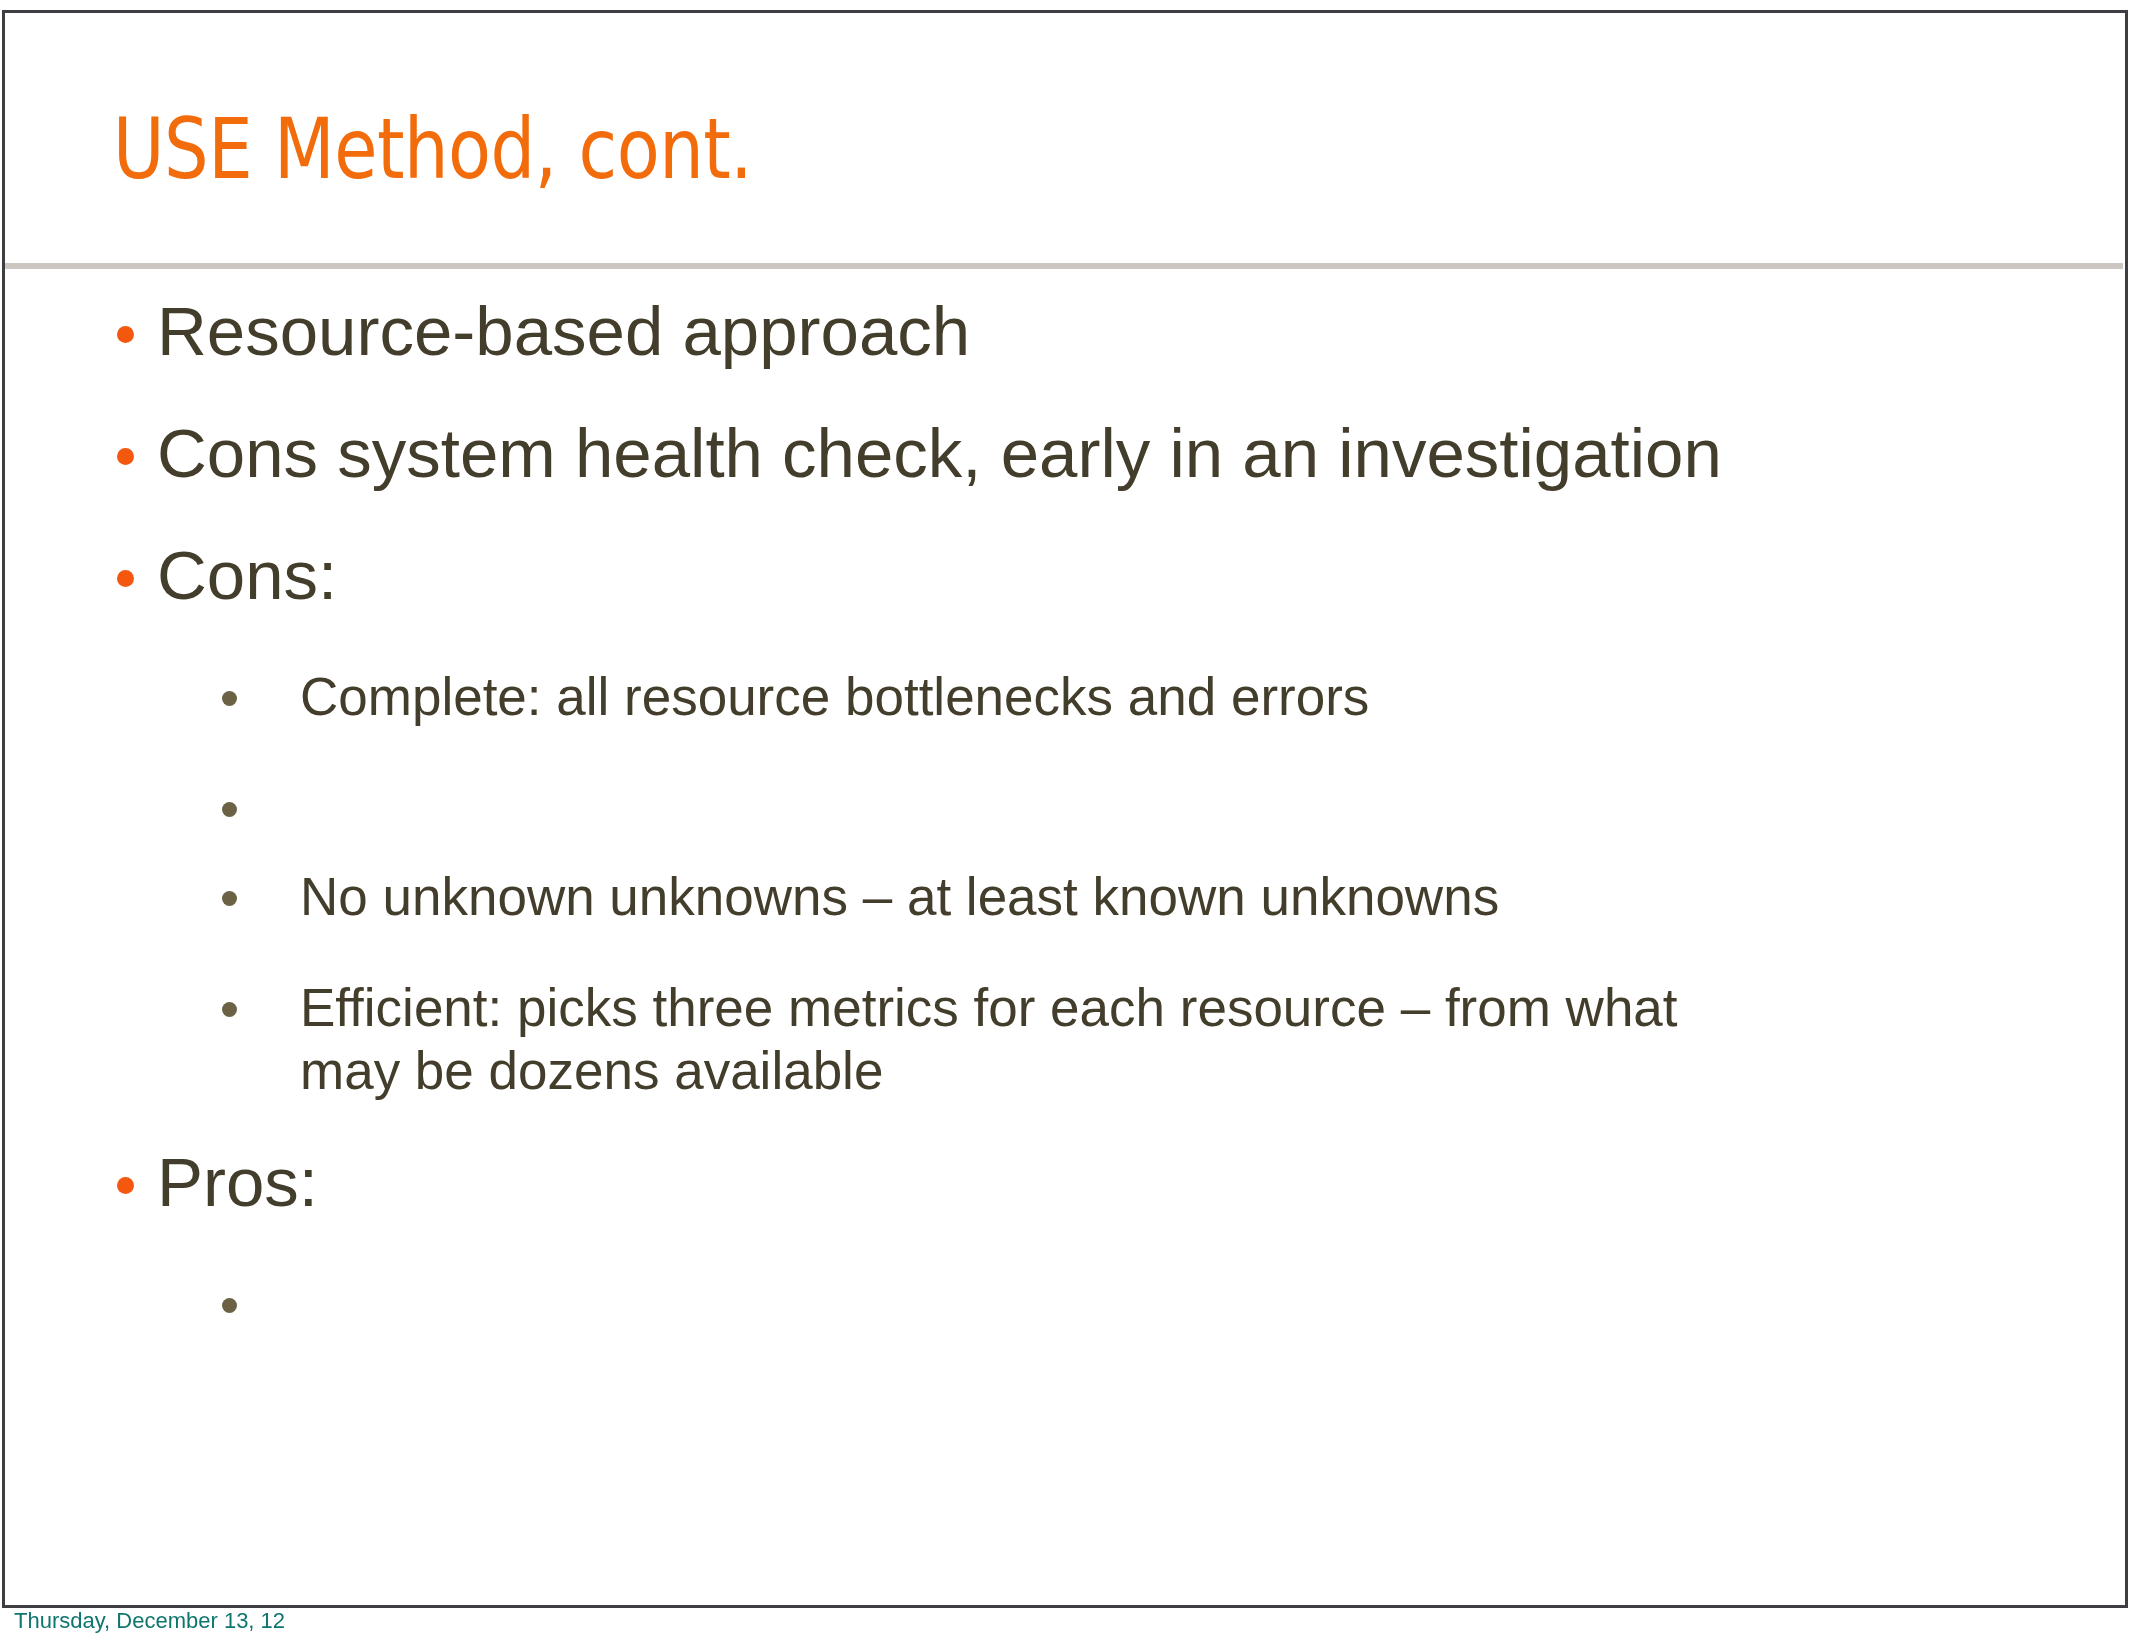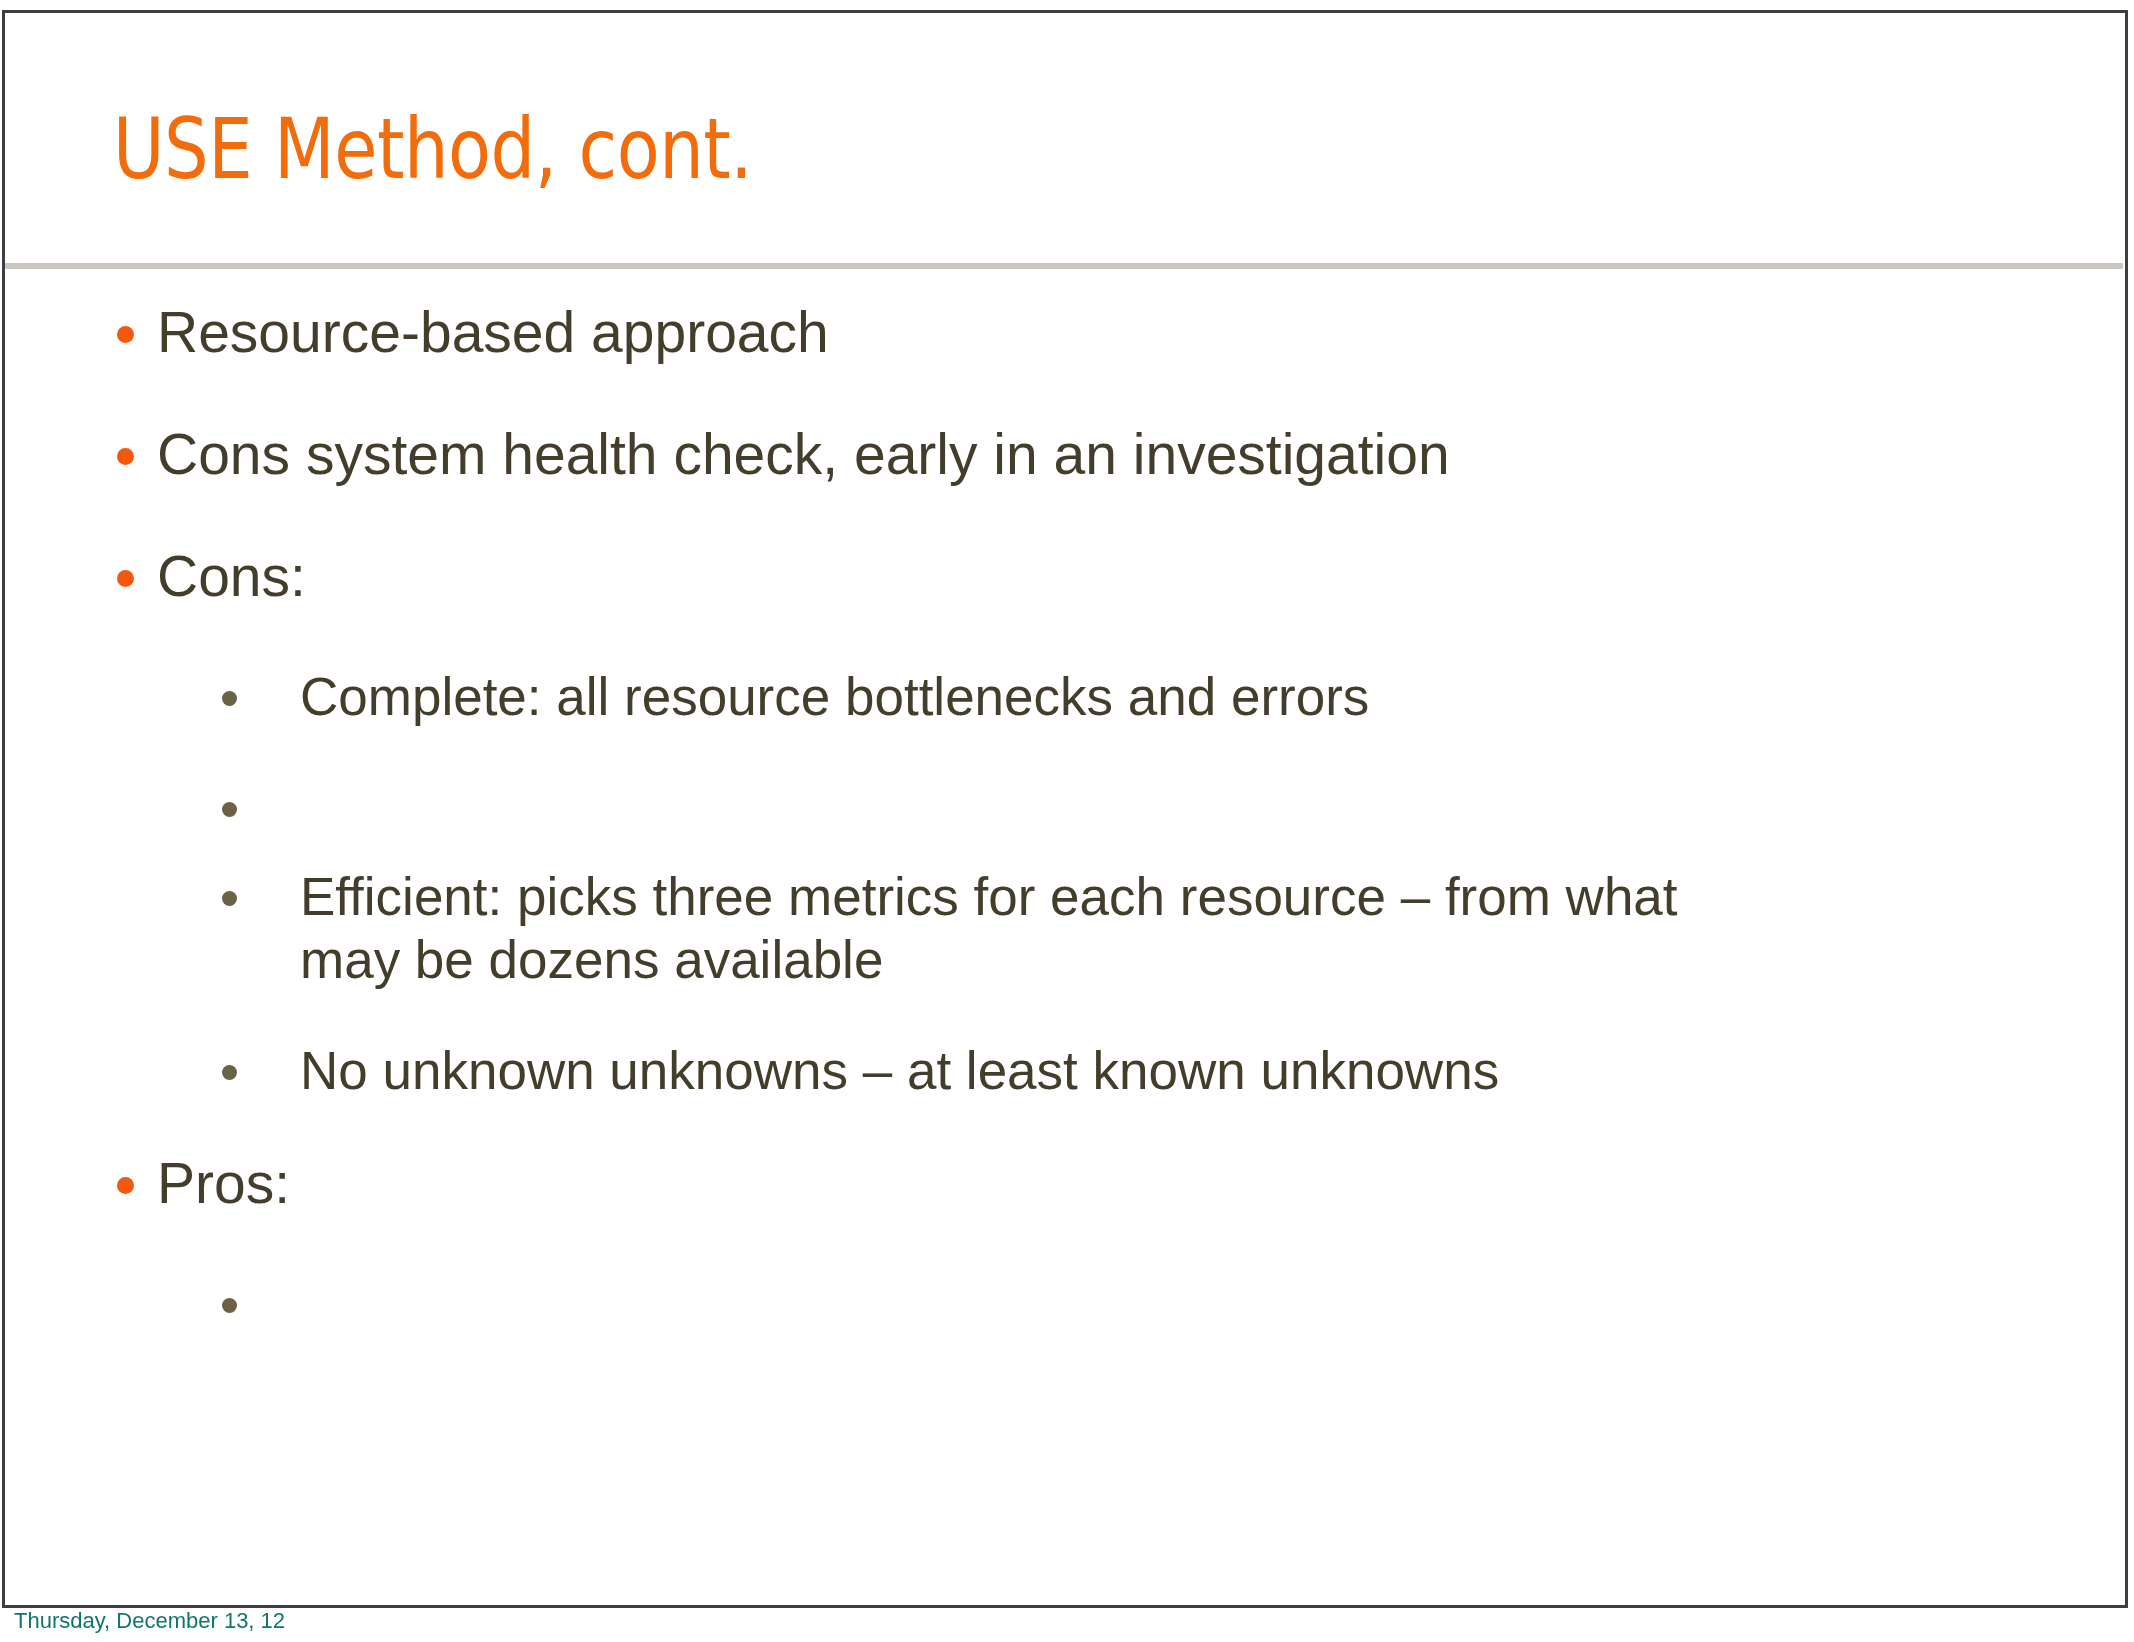--- a/index.html
+++ b/index.html
@@ -73,21 +73,21 @@
     position: relative;
     display: flex;
     align-items: flex-start;
     color: #433d2b;
     font-family: "Liberation Sans", sans-serif;
   }
 
   
   .level-1 {
     padding-left: 112px;
-    font-size: 57px;
+    font-size: 69px;
     line-height: 66px;
     margin-bottom: 56px;
   }
   .level-1 .bullet-dot {
     flex: 0 0 auto;
     width: 17px;
     height: 17px;
     border-radius: 50%;
     background: #F4570E;
     margin-top: 27px;
@@ -158,25 +158,25 @@
       </div>
       <div class="bullet-row level-2">
         <span class="bullet-dot"></span>
         <span class="bullet-text">Complete: all resource bottlenecks and errors</span>
       </div>
       <div class="bullet-row level-2">
         <span class="bullet-dot"></span>
       </div>
       <div class="bullet-row level-2">
         <span class="bullet-dot"></span>
-        <span class="bullet-text">Efficient: picks three metrics for each resource – from what may be dozens available</span>
+        <span class="bullet-text">No unknown unknowns – at least known unknowns</span>
       </div>
       <div class="bullet-row level-2">
         <span class="bullet-dot"></span>
-        <span class="bullet-text">No unknown unknowns – at least known unknowns</span>
+        <span class="bullet-text">Efficient: picks three metrics for each resource – from what may be dozens available</span>
       </div>
       <div class="bullet-row level-1">
         <span class="bullet-dot"></span>
         <span class="bullet-text">Pros:</span>
       </div>
       <div class="bullet-row level-2">
         <span class="bullet-dot"></span>
       </div>
     </div>
 

